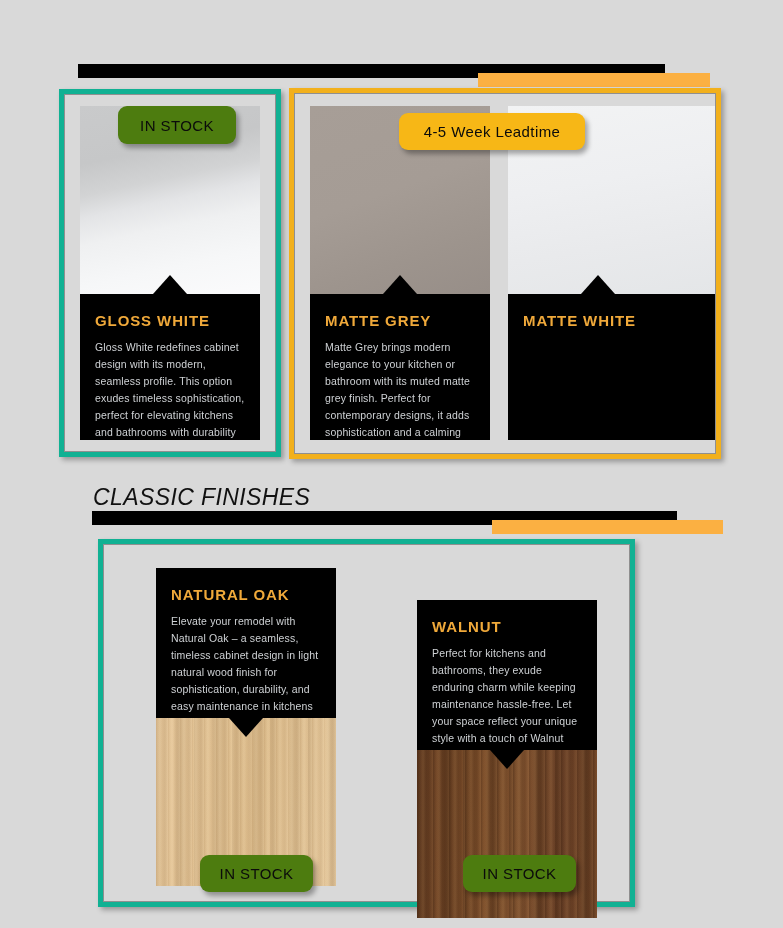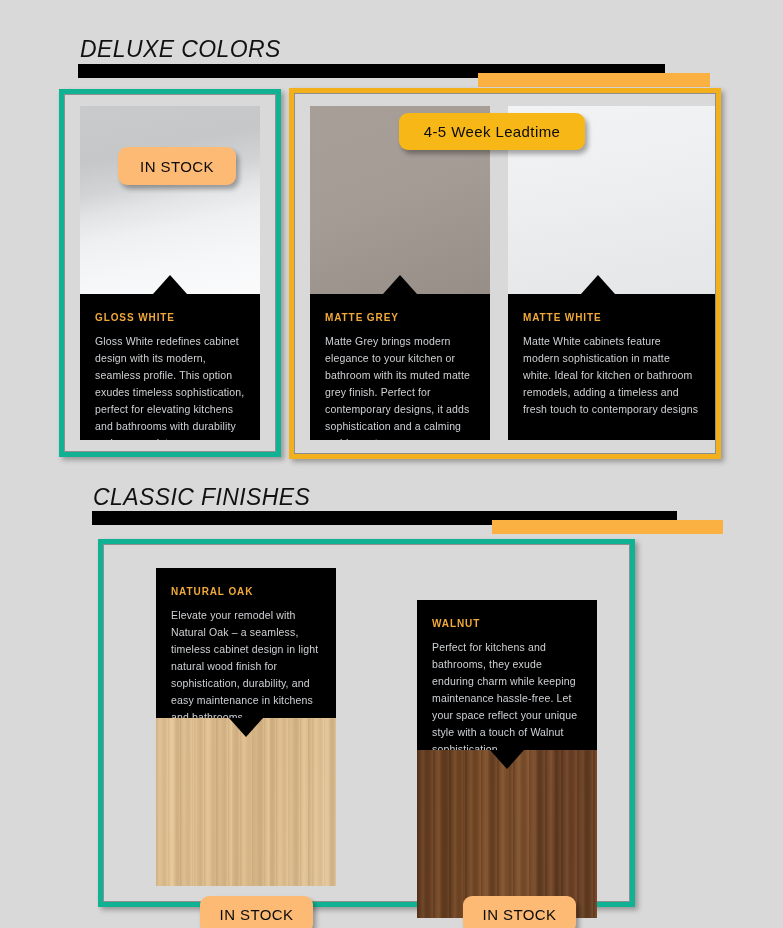--- a/index.html
+++ b/index.html
@@ -124,21 +124,21 @@
     background: #000;
     box-sizing: border-box;
     padding: 18px 15px 14px 15px;
   }
   .info.top-block {
     top: 0; bottom: auto;
   }
   .card-title {
     color: #f0a93a;
     font-family: "Liberation Sans", sans-serif;
-    font-size: 10px;
+    font-size: 15px;
     font-weight: 700;
     letter-spacing: 0.9px;
     margin: 0 0 10px 0;
   }
   .card-desc {
     color: #cfd2d5;
     font-family: "Liberation Sans", sans-serif;
     font-size: 10.5px;
     line-height: 1.62;
     margin: 0;
@@ -162,29 +162,28 @@
     align-items: center;
     justify-content: center;
     border-radius: 9px;
     font-family: "Liberation Sans", sans-serif;
     font-size: 15px;
     letter-spacing: 0.4px;
     color: #0b0b0b;
     box-shadow: 3px 4px 5px rgba(0,0,0,0.33);
     white-space: nowrap;
   }
-  .badge.teal  { background: #fdba74; margin-top: 41px; }
+  .badge.teal  { background: #4d7c0f; }
   .badge.amber { background: #f7b716; }
 </style>
 </head>
 <body>
 
 <div class="page">
 
-  <div class="section-title" style="left:80px; top:36px;">DELUXE COLORS</div>
 
   <div class="bar-black" style="left:78px; top:64px; width:587px;"></div>
   <div class="bar-orange" style="left:478px; top:73px; width:232px;"></div>
 
   <div class="frame teal" style="left:59px; top:89px; width:222px; height:368px;">
     <div class="frame-inner"></div>
 
     <div class="card" style="left:16px; top:12px; width:180px; height:334px;">
       <div class="swatch gloss-white" style="height:188px;"></div>
       <div class="notch up" style="left:73px; top:169px;"></div>
@@ -207,21 +206,20 @@
         <p class="card-title">MATTE GREY</p>
         <p class="card-desc">Matte Grey brings modern elegance to your kitchen or bathroom with its muted matte grey finish. Perfect for contemporary designs, it adds sophistication and a calming ambiance to your space.</p>
       </div>
     </div>
 
     <div class="card" style="left:214px; top:13px; width:207px; height:334px;">
       <div class="swatch matte-white" style="height:188px;"></div>
       <div class="notch up" style="left:73px; top:169px;"></div>
       <div class="info" style="top:188px;">
         <p class="card-title">MATTE WHITE</p>
-        <p class="card-desc">Matte White cabinets feature modern sophistication in matte white. Ideal for kitchen or bathroom remodels, adding a timeless and fresh touch to contemporary designs</p>
       </div>
     </div>
   </div>
 
   <div class="badge amber" style="left:399px; top:113px; width:186px; height:37px;text-align:right;">4-5 Week Leadtime</div>
 
   <div class="section-title" style="left:93px; top:484px;">CLASSIC FINISHES</div>
 
   <div class="bar-black" style="left:92px; top:511px; width:585px;"></div>
   <div class="bar-orange" style="left:492px; top:520px; width:231px;"></div>

